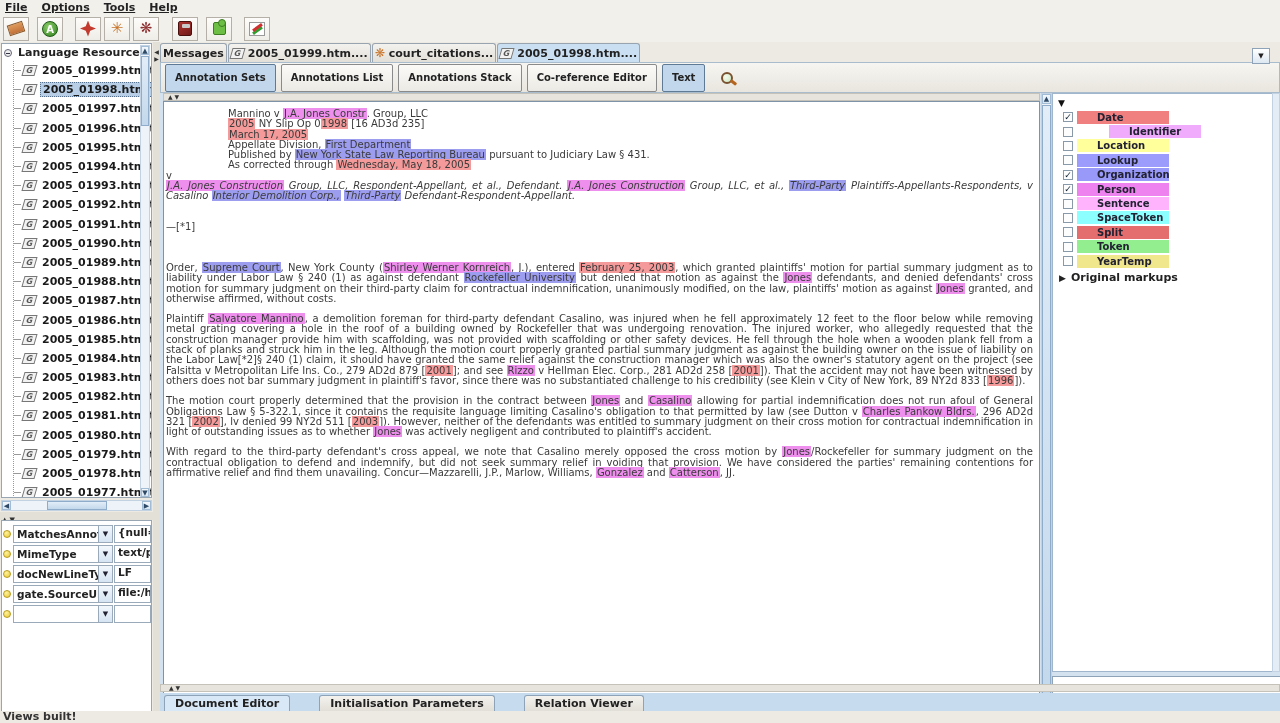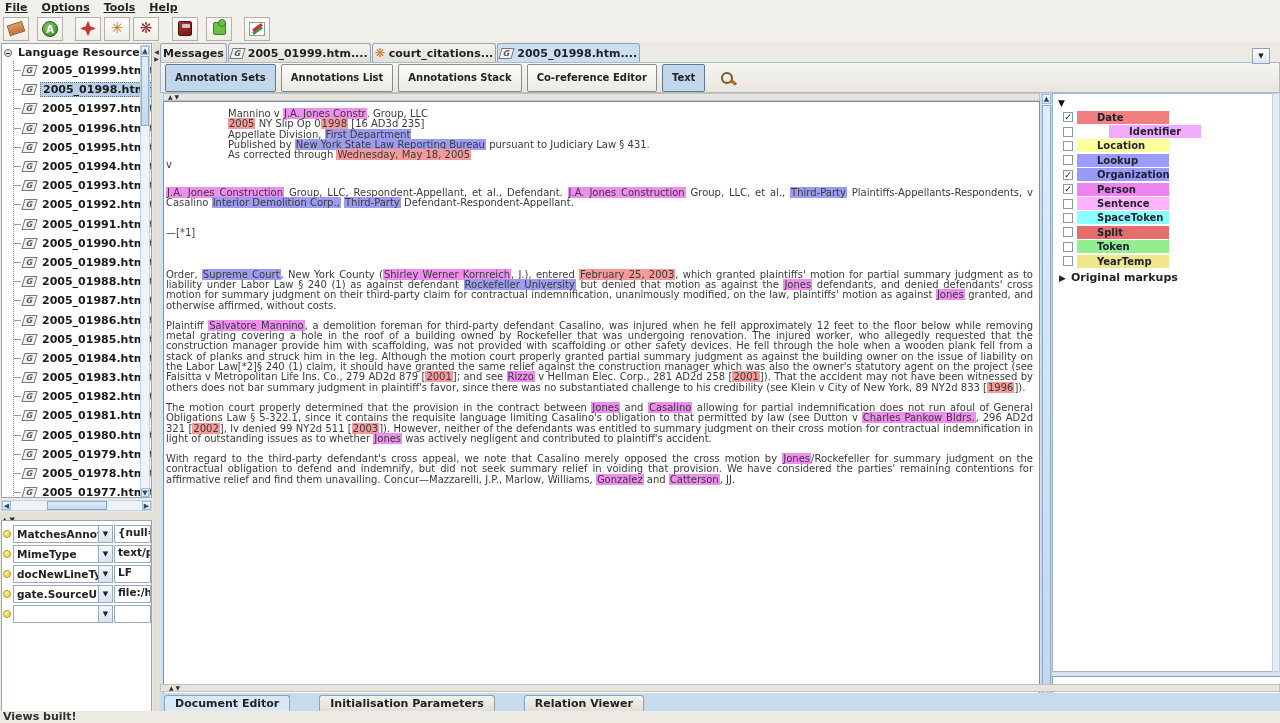--- a/index.html
+++ b/index.html
@@ -76,21 +76,21 @@
 .vbtn.active {background:#C2D7EC; border-color:#5F7A95;}
 #view-combo {position:absolute; right:10px; top:6px; width:18px; height:16px; background:linear-gradient(#FFF,#DDE8F2); border:1px solid #8FA3B8; font-size:7px; display:flex; align-items:center; justify-content:center;}
 #top-split {position:absolute; left:3px; top:51px; width:877px; height:8px; background:#E7E4DD; border:1px solid #C5C2BA; font-size:6px; color:#333; line-height:6px; padding-left:4px;}
 #doc-panel {position:absolute; left:3px; top:59px; width:877px; height:624px; background:#FFF; border:1px solid #7E93A8; overflow:hidden;}
 #doc-scroll {position:absolute; left:881px; top:51px; width:11px; height:632px;}
 #doc-content {padding:7px 6px 0 2px; font-size:10px; line-height:10.3px; color:#3A3A3A; text-align:justify;}
 #doc-content .line {white-space:nowrap;}
 .header-block {margin-left:62px; margin-top:0;}
 .caption {margin-left:48px; margin-top:61px;}
 .vline {margin-top:0; text-align:left;}
-.party {margin-top:17px;}
+.party {margin-top:0;font-style:italic;}
 .star {margin-top:20px; text-align:left;}
 .para {margin-top:10px;}
 .para.first {margin-top:31px;}
 .hl {padding:0 1px;}
 
 
 #legend {position:absolute; left:892px; top:51px; width:378px; height:579px; background:#FFF; border:1px solid #9FB6CC; overflow:hidden;}
 #set-tri {font-size:9px; color:#111; margin:4px 0 2px 5px;}
 .type-row {display:flex; align-items:center; height:14.4px; margin-left:10px;}
 .cb {width:10px; height:10px; border:1px solid #8899AA; background:#FDFDFD; font-size:9px; line-height:9px; text-align:center; color:#123; font-weight:bold; flex:none;}
@@ -339,20 +339,21 @@
       <div class="tbtn" style="margin-left: 4px; border: none; background: transparent;">
         <span class="ic ic-mag"></span>
       </div>
     </div>
   <div id="view-combo">▼</div>
   <div id="top-split">▲ ▼</div>
   <div id="doc-panel">
     <div id="doc-content">
         <div class="line header-block"><span>Mannino v </span><span class="hl" style="background-color: rgb(238, 143, 238);">J.A. Jones Constr</span><span>. Group, LLC</span></div>
         <div class="line header-block"><span class="hl" style="background-color: rgb(245, 154, 154);">2005</span><span> NY Slip Op 0</span><span class="hl" style="background-color: rgb(245, 154, 154);">1998</span><span> [16 AD3d 235]</span></div>
+        <div class="line header-block"><span class="hl" style="background-color: rgb(245, 154, 154);">March 17, 2005</span></div>
         <div class="line header-block"><span>Appellate Division, </span><span class="hl" style="background-color: rgb(157, 157, 240);">First Department</span></div>
         <div class="line header-block"><span>Published by </span><span class="hl" style="background-color: rgb(157, 157, 240);">New York State Law Reporting Bureau</span><span> pursuant to Judiciary Law § 431.</span></div>
         <div class="line header-block"><span>As corrected through </span><span class="hl" style="background-color: rgb(245, 154, 154);">Wednesday, May 18, 2005</span></div>
         <div class="vline">v</div>
         <div class="party"><span class="hl" style="background-color: rgb(238, 143, 238);">J.A. Jones Construction</span><span> Group, LLC, Respondent-Appellant, et al., Defendant. </span><span class="hl" style="background-color: rgb(238, 143, 238);">J.A. Jones Construction</span><span> Group, LLC, et al., </span><span class="hl" style="background-color: rgb(157, 157, 240);">Third-Party</span><span> Plaintiffs-Appellants-Respondents, v Casalino </span><span class="hl" style="background-color: rgb(157, 157, 240);">Interior Demolition Corp.,</span><span> </span><span class="hl" style="background-color: rgb(157, 157, 240);">Third-Party</span><span> Defendant-Respondent-Appellant.</span></div>
         <div class="star">—[*1]</div>
         <div class="para first"><span>Order, </span><span class="hl" style="background-color: rgb(157, 157, 240);">Supreme Court</span><span>, New York County (</span><span class="hl" style="background-color: rgb(238, 143, 238);">Shirley Werner Kornreich</span><span>, J.), entered </span><span class="hl" style="background-color: rgb(245, 154, 154);">February 25, 2003</span><span>, which granted plaintiffs' motion for partial summary judgment as to liability under Labor Law § 240 (1) as against defendant </span><span class="hl" style="background-color: rgb(157, 157, 240);">Rockefeller University</span><span> but denied that motion as against the </span><span class="hl" style="background-color: rgb(238, 143, 238);">Jones</span><span> defendants, and denied defendants' cross motion for summary judgment on their third-party claim for contractual indemnification, unanimously modified, on the law, plaintiffs' motion as against </span><span class="hl" style="background-color: rgb(238, 143, 238);">Jones</span><span> granted, and otherwise affirmed, without costs.</span></div>
         <div class="para"><span>Plaintiff </span><span class="hl" style="background-color: rgb(238, 143, 238);">Salvatore Mannino</span><span>, a demolition foreman for third-party defendant Casalino, was injured when he fell approximately 12 feet to the floor below while removing metal grating covering a hole in the roof of a building owned by Rockefeller that was undergoing renovation. The injured worker, who allegedly requested that the construction manager provide him with scaffolding, was not provided with scaffolding or other safety devices. He fell through the hole when a wooden plank fell from a stack of planks and struck him in the leg. Although the motion court properly granted partial summary judgment as against the building owner on the issue of liability on the Labor Law[*2]§ 240 (1) claim, it should have granted the same relief against the construction manager which was also the owner's statutory agent on the project (see Falsitta v Metropolitan Life Ins. Co., 279 AD2d 879 [</span><span class="hl" style="background-color: rgb(245, 154, 154);">2001</span><span>]; and see </span><span class="hl" style="background-color: rgb(238, 143, 238);">Rizzo</span><span> v Hellman Elec. Corp., 281 AD2d 258 [</span><span class="hl" style="background-color: rgb(245, 154, 154);">2001</span><span>]). That the accident may not have been witnessed by others does not bar summary judgment in plaintiff's favor, since there was no substantiated challenge to his credibility (see Klein v City of New York, 89 NY2d 833 [</span><span class="hl" style="background-color: rgb(245, 154, 154);">1996</span><span>]).</span></div>
         <div class="para"><span>The motion court properly determined that the provision in the contract between </span><span class="hl" style="background-color: rgb(238, 143, 238);">Jones</span><span> and </span><span class="hl" style="background-color: rgb(238, 143, 238);">Casalino</span><span> allowing for partial indemnification does not run afoul of General Obligations Law § 5-322.1, since it contains the requisite language limiting Casalino's obligation to that permitted by law (see Dutton v </span><span class="hl" style="background-color: rgb(238, 143, 238);">Charles Pankow Bldrs.</span><span>, 296 AD2d 321 [</span><span class="hl" style="background-color: rgb(245, 154, 154);">2002</span><span>], lv denied 99 NY2d 511 [</span><span class="hl" style="background-color: rgb(245, 154, 154);">2003</span><span>]). However, neither of the defendants was entitled to summary judgment on their cross motion for contractual indemnification in light of outstanding issues as to whether </span><span class="hl" style="background-color: rgb(238, 143, 238);">Jones</span><span> was actively negligent and contributed to plaintiff's accident.</span></div>
         <div class="para"><span>With regard to the third-party defendant's cross appeal, we note that Casalino merely opposed the cross motion by </span><span class="hl" style="background-color: rgb(238, 143, 238);">Jones</span><span>/Rockefeller for summary judgment on the contractual obligation to defend and indemnify, but did not seek summary relief in voiding that provision. We have considered the parties' remaining contentions for affirmative relief and find them unavailing. Concur—Mazzarelli, J.P., Marlow, Williams, </span><span class="hl" style="background-color: rgb(238, 143, 238);">Gonzalez</span><span> and </span><span class="hl" style="background-color: rgb(238, 143, 238);">Catterson</span><span>, JJ.</span></div>

